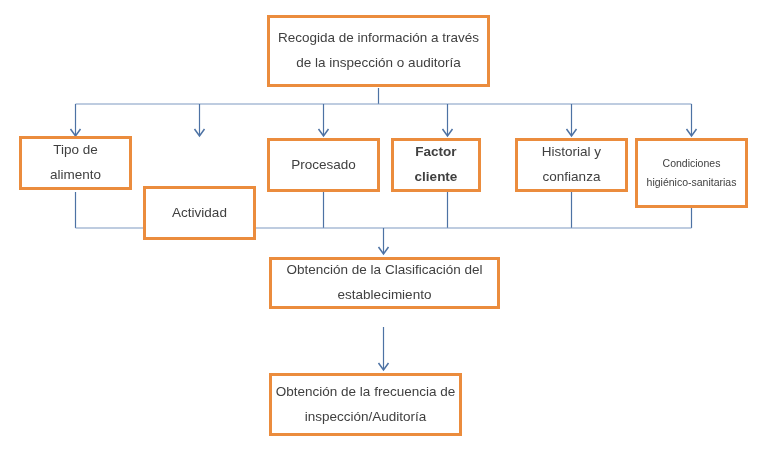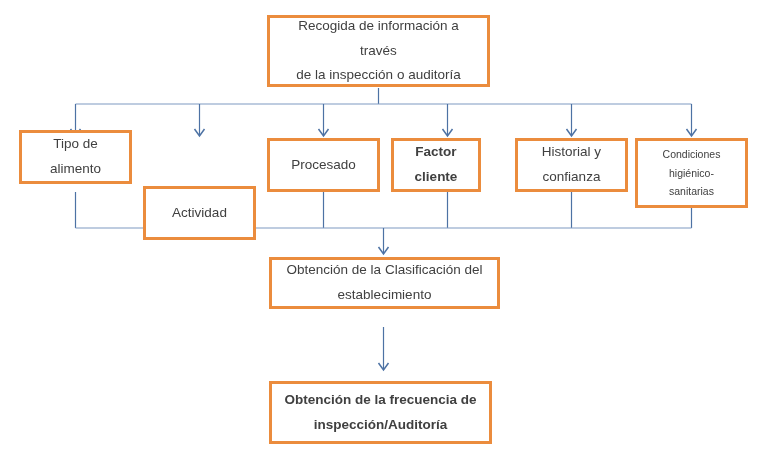--- a/index.html
+++ b/index.html
@@ -17,33 +17,33 @@
     border: 3px solid var(--box-border, #EB8C3D);
     background: var(--box-fill, #ffffff);
     color: var(--box-text, #404040);
     display: flex;
     align-items: center;
     justify-content: center;
     text-align: center;
     font-size: 13.5px;
     line-height: 1.85;
     white-space: pre-line;
-    padding: 12px;
+    padding: 2px;
   }
   .node.small { font-size: 10.5px; line-height: 1.8; }
 
   .node-source        { left: 267px; top: 15px;  width: 223px; height: 72px; }
-  .node-factor-0      { left: 19px;  top: 130px; width: 113px; height: 54px; }
+  .node-factor-0      { left: 19px;  top: 136px; width: 113px; height: 54px; }
   .node-factor-1      { left: 143px; top: 138px; width: 113px; height: 54px; margin-top: 48px; }
   .node-factor-2      { left: 267px; top: 138px; width: 113px; height: 54px; text-align: right; }
   .node-factor-3      { left: 391px; top: 138px; width: 90px; height: 54px; font-weight: bold; }
   .node-factor-4      { left: 515px; top: 138px; width: 113px; height: 54px; }
   .node-factor-5      { left: 635px; top: 138px; width: 113px; height: 70px; }
   .node-classification{ left: 269px; top: 257px; width: 231px; height: 52px; }
-  .node-frequency     { left: 269px; top: 381px; width: 223px; height: 63px; font-weight: bold; }
+  .node-frequency     { left: 269px; top: 373px; width: 193px; height: 63px; }
 
   svg.connectors {
     position: absolute;
     left: 0; top: 0;
     width: 760px; height: 450px;
     pointer-events: none;
   }
   .cl-h { stroke: var(--connector-light, #7F9AC2); stroke-width: 1.2; fill: none; }
   .cl-v { stroke: var(--connector, #4D72A4);       stroke-width: 1.2; fill: none; }
   .cl-a { stroke: var(--connector, #4D72A4);       stroke-width: 1.5; fill: none; }

